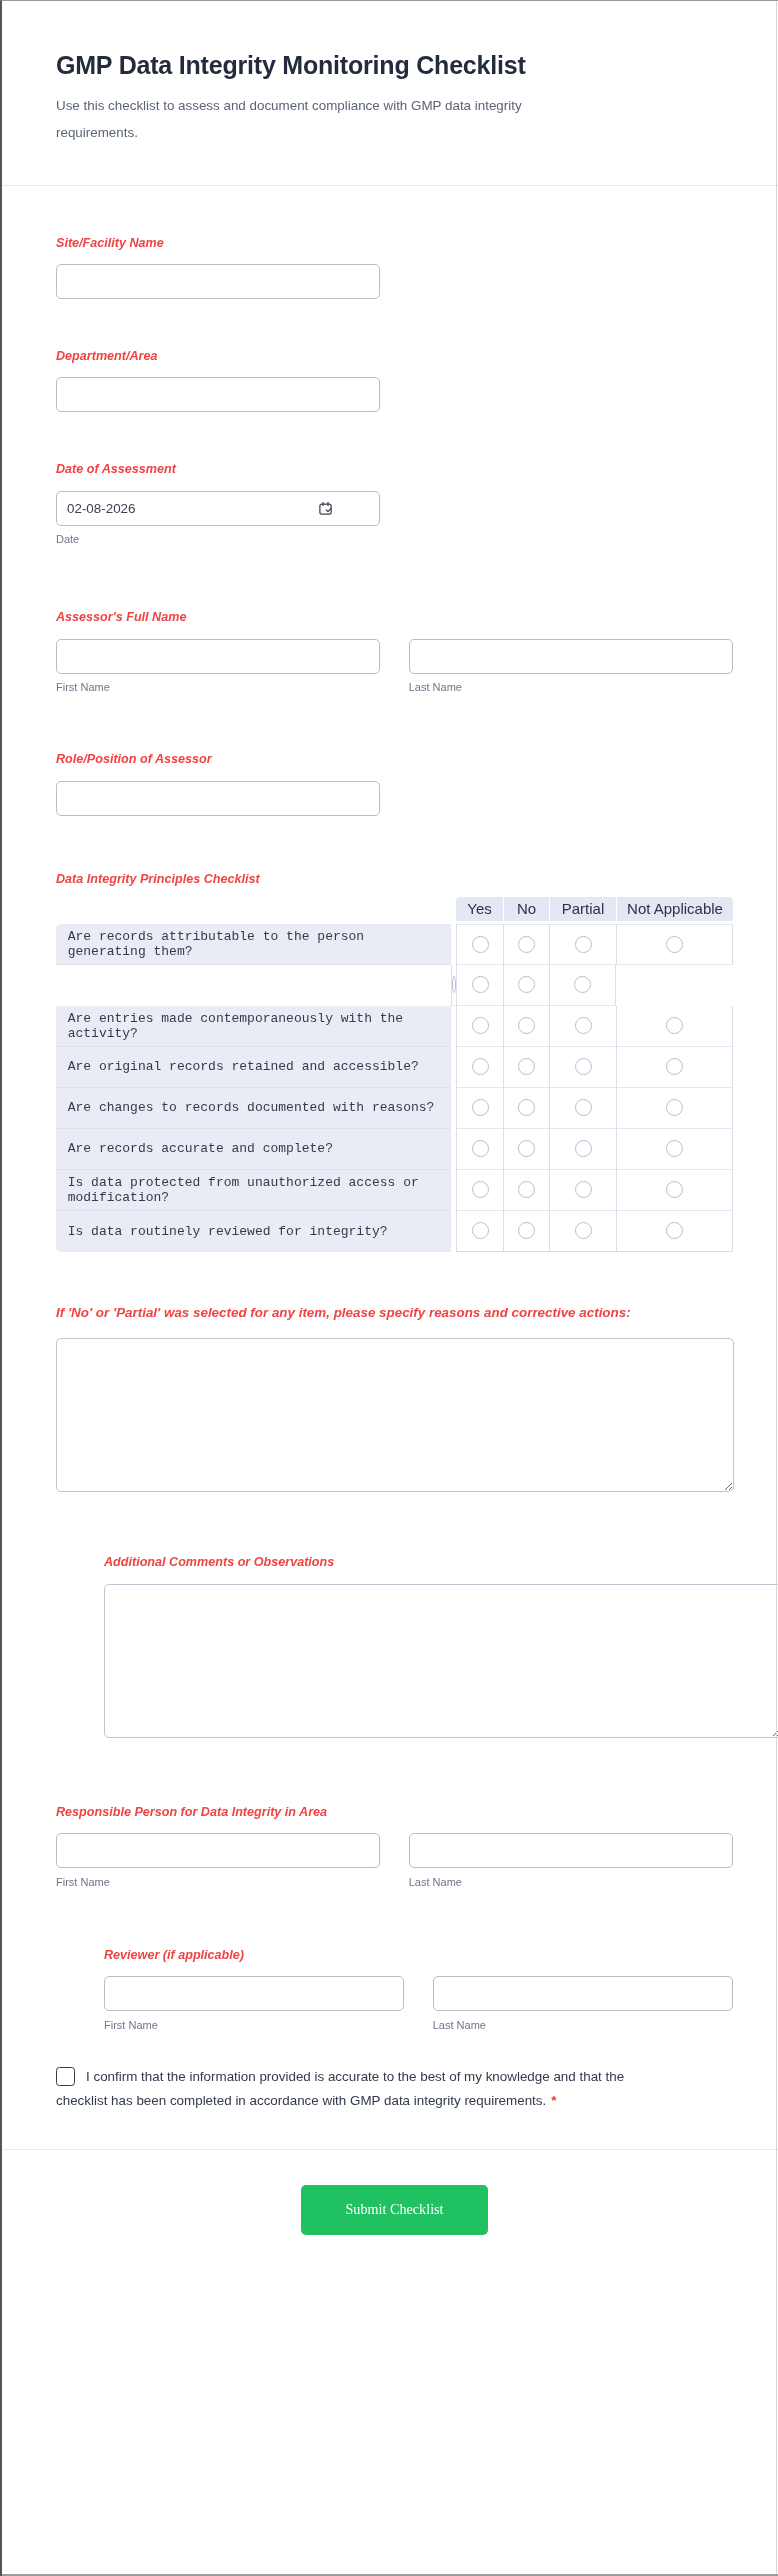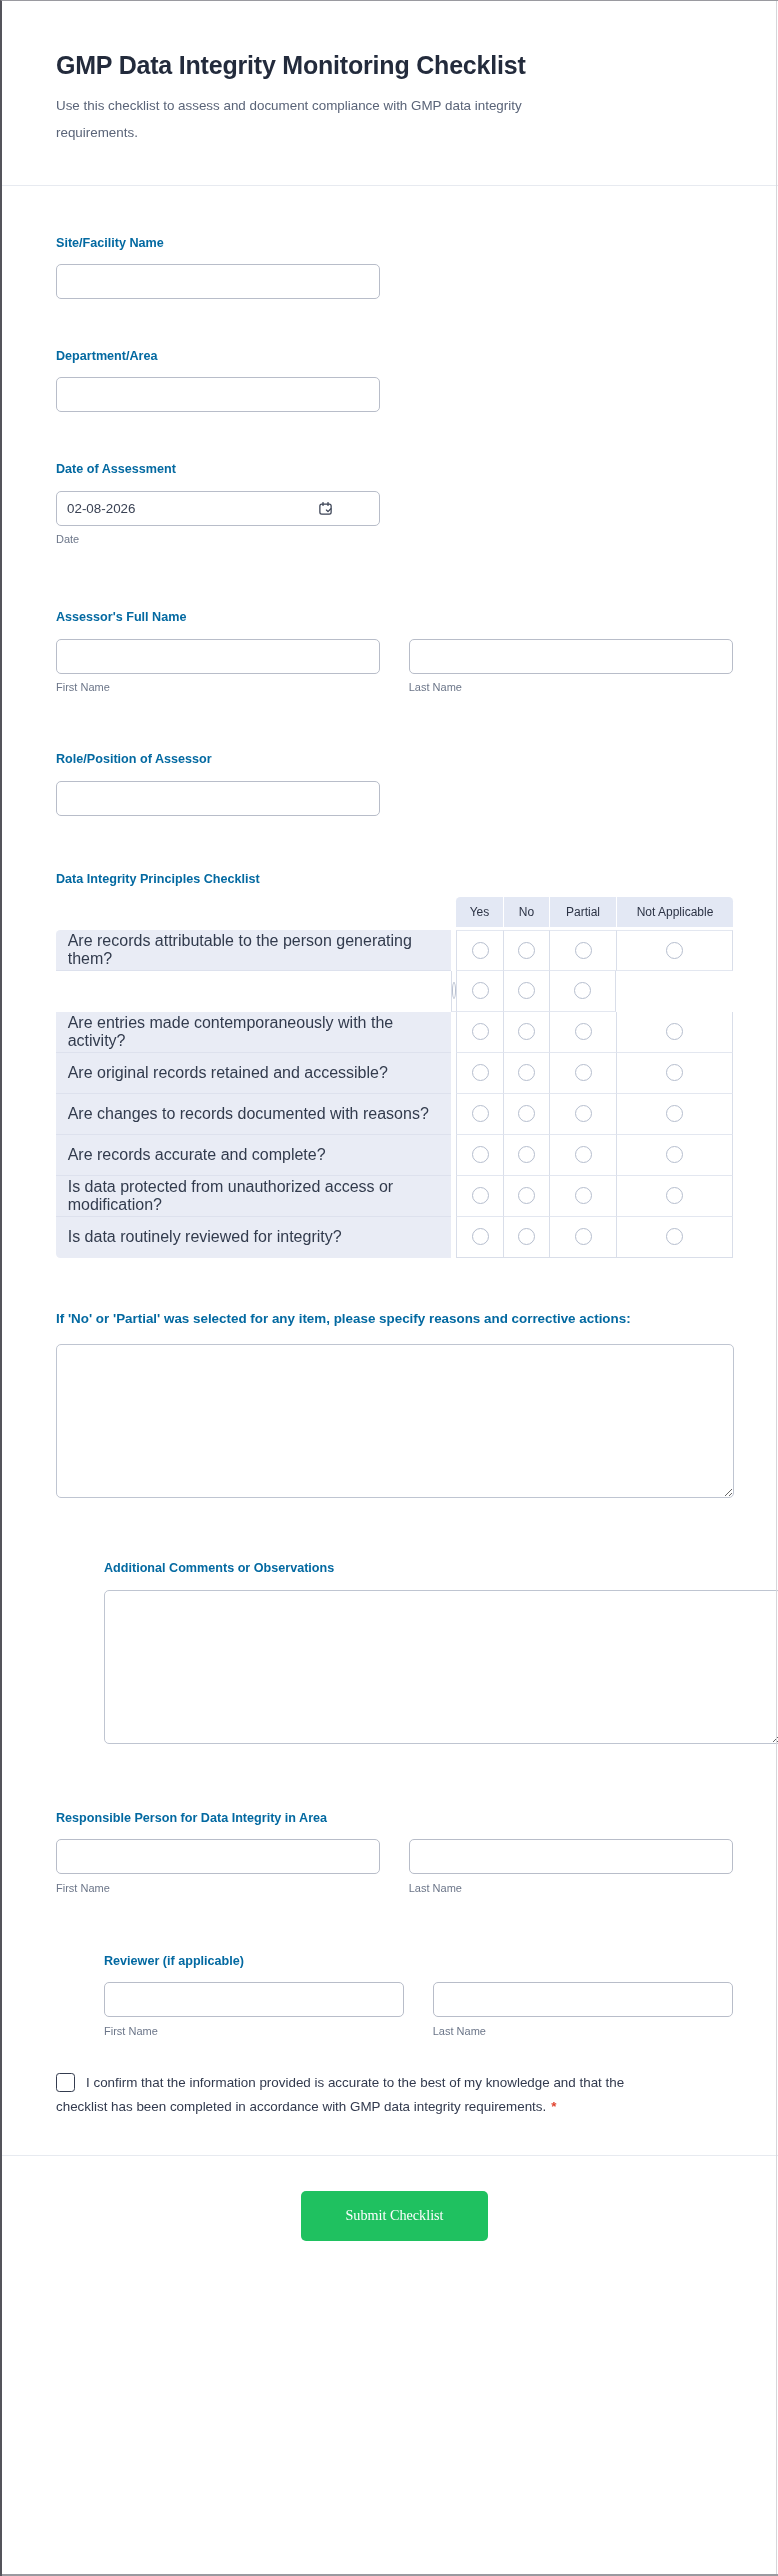--- a/index.html
+++ b/index.html
@@ -17,21 +17,21 @@
   .window-bottom-edge { position: absolute; left: 0; right: 0; bottom: 0; height: 1.7px; background: #9a9aa0; }
 
   
   .form-header { padding: 50px 54px 39px 54px; border-bottom: 0.8px solid #e7eaf0; }
   .form-title { font-size: 25px; font-weight: 700; color: #232b3c; letter-spacing: -0.2px; margin-bottom: 11.7px; }
   .form-subtitle { font-size: 13.4px; line-height: 27px; color: #5a6478; max-width: 519px; }
 
   
   .form-body { padding: 0 46px 0 54px; }
   .field { margin-top: 50px; }
-  .field-label { font-size: 12.6px; font-weight: 600; color: #0369a1; line-height: 15px; }
+  .field-label { font-size: 12.6px; font-weight: 600; color: #ef4444; line-height: 15px; font-style: italic; }
   .control { margin-top: 13.4px; }
   input.text-input {
     width: 324px; height: 35px; border: 0.8px solid #b8bdc9; border-radius: 5px;
     background: #fff; font-family: "Liberation Sans", sans-serif;
     font-size: 13.4px; color: #3a4254; padding: 0 10px; outline: none; display: block;
   }
   .two-col { display: flex; gap: 28.5px; }
   .two-col .col { flex: 1; }
   .two-col input.text-input { width: 100%; }
   .sublabel { font-size: 11px; color: #6c7689; margin-top: 7.5px; }
@@ -52,28 +52,28 @@
   .field.gap-59 { margin-top: 49px; }
   .field.gap-72 { margin-top: 60px; padding-left: 48px; }
   .field.gap-76 { margin-top: 64px; }
   .field.gap-41 { margin-top: 34px; }
 
   
   .matrix { margin-top: 10px; width: 678px; }
   .m-grid-row { display: grid; grid-template-columns: 395px 5px 47px 46px 67px 117px; }
   .m-header { margin-bottom: 3.3px; }
   .m-header .m-hcell {
-    height: 30px; background: #e3e8f4; display: flex; align-items: center; justify-content: center;
-    font-size: 12px; font-weight: 500; color: #2c3345; border-left: 0.8px solid #ffffff;
+    height: 24px; background: #e3e8f4; display: flex; align-items: center; justify-content: center;
+    font-size: 15px; font-weight: 500; color: #2c3345; border-left: 0.8px solid #ffffff;
   }
   .m-header .m-hcell.first { border-left: none; border-top-left-radius: 4.2px; }
   .m-header .m-hcell.last { border-top-right-radius: 4.2px; }
   .m-row .m-label {
     height: 41px; background: #e9ecf5; display: flex; align-items: center;
-    padding: 0 11.7px; font-size: 16px; color: #323b4d; border-bottom: 0.8px solid #dde1ed;
+    padding: 0 11.7px; font-size: 13px; color: #323b4d; border-bottom: 0.8px solid #dde1ed; font-family: Liberation Mono, monospace;
   }
   .m-row:first-child .m-label { border-top-left-radius: 4.2px; }
   .m-row:last-child .m-label { border-bottom-left-radius: 4.2px; border-bottom: none; }
   .m-row .m-cell {
     height: 41px; background: #fff; display: flex; align-items: center; justify-content: center;
     border-left: 0.8px solid #d9dee9; border-bottom: 0.8px solid #e3e7f0;
   }
   .m-row:first-child .m-cell { border-top: 0.8px solid #e3e7f0; }
   .m-row:last-child .m-cell { border-bottom: 0.8px solid #d9dee9; }
   .m-row .m-cell.last { border-right: 0.8px solid #d9dee9; }

